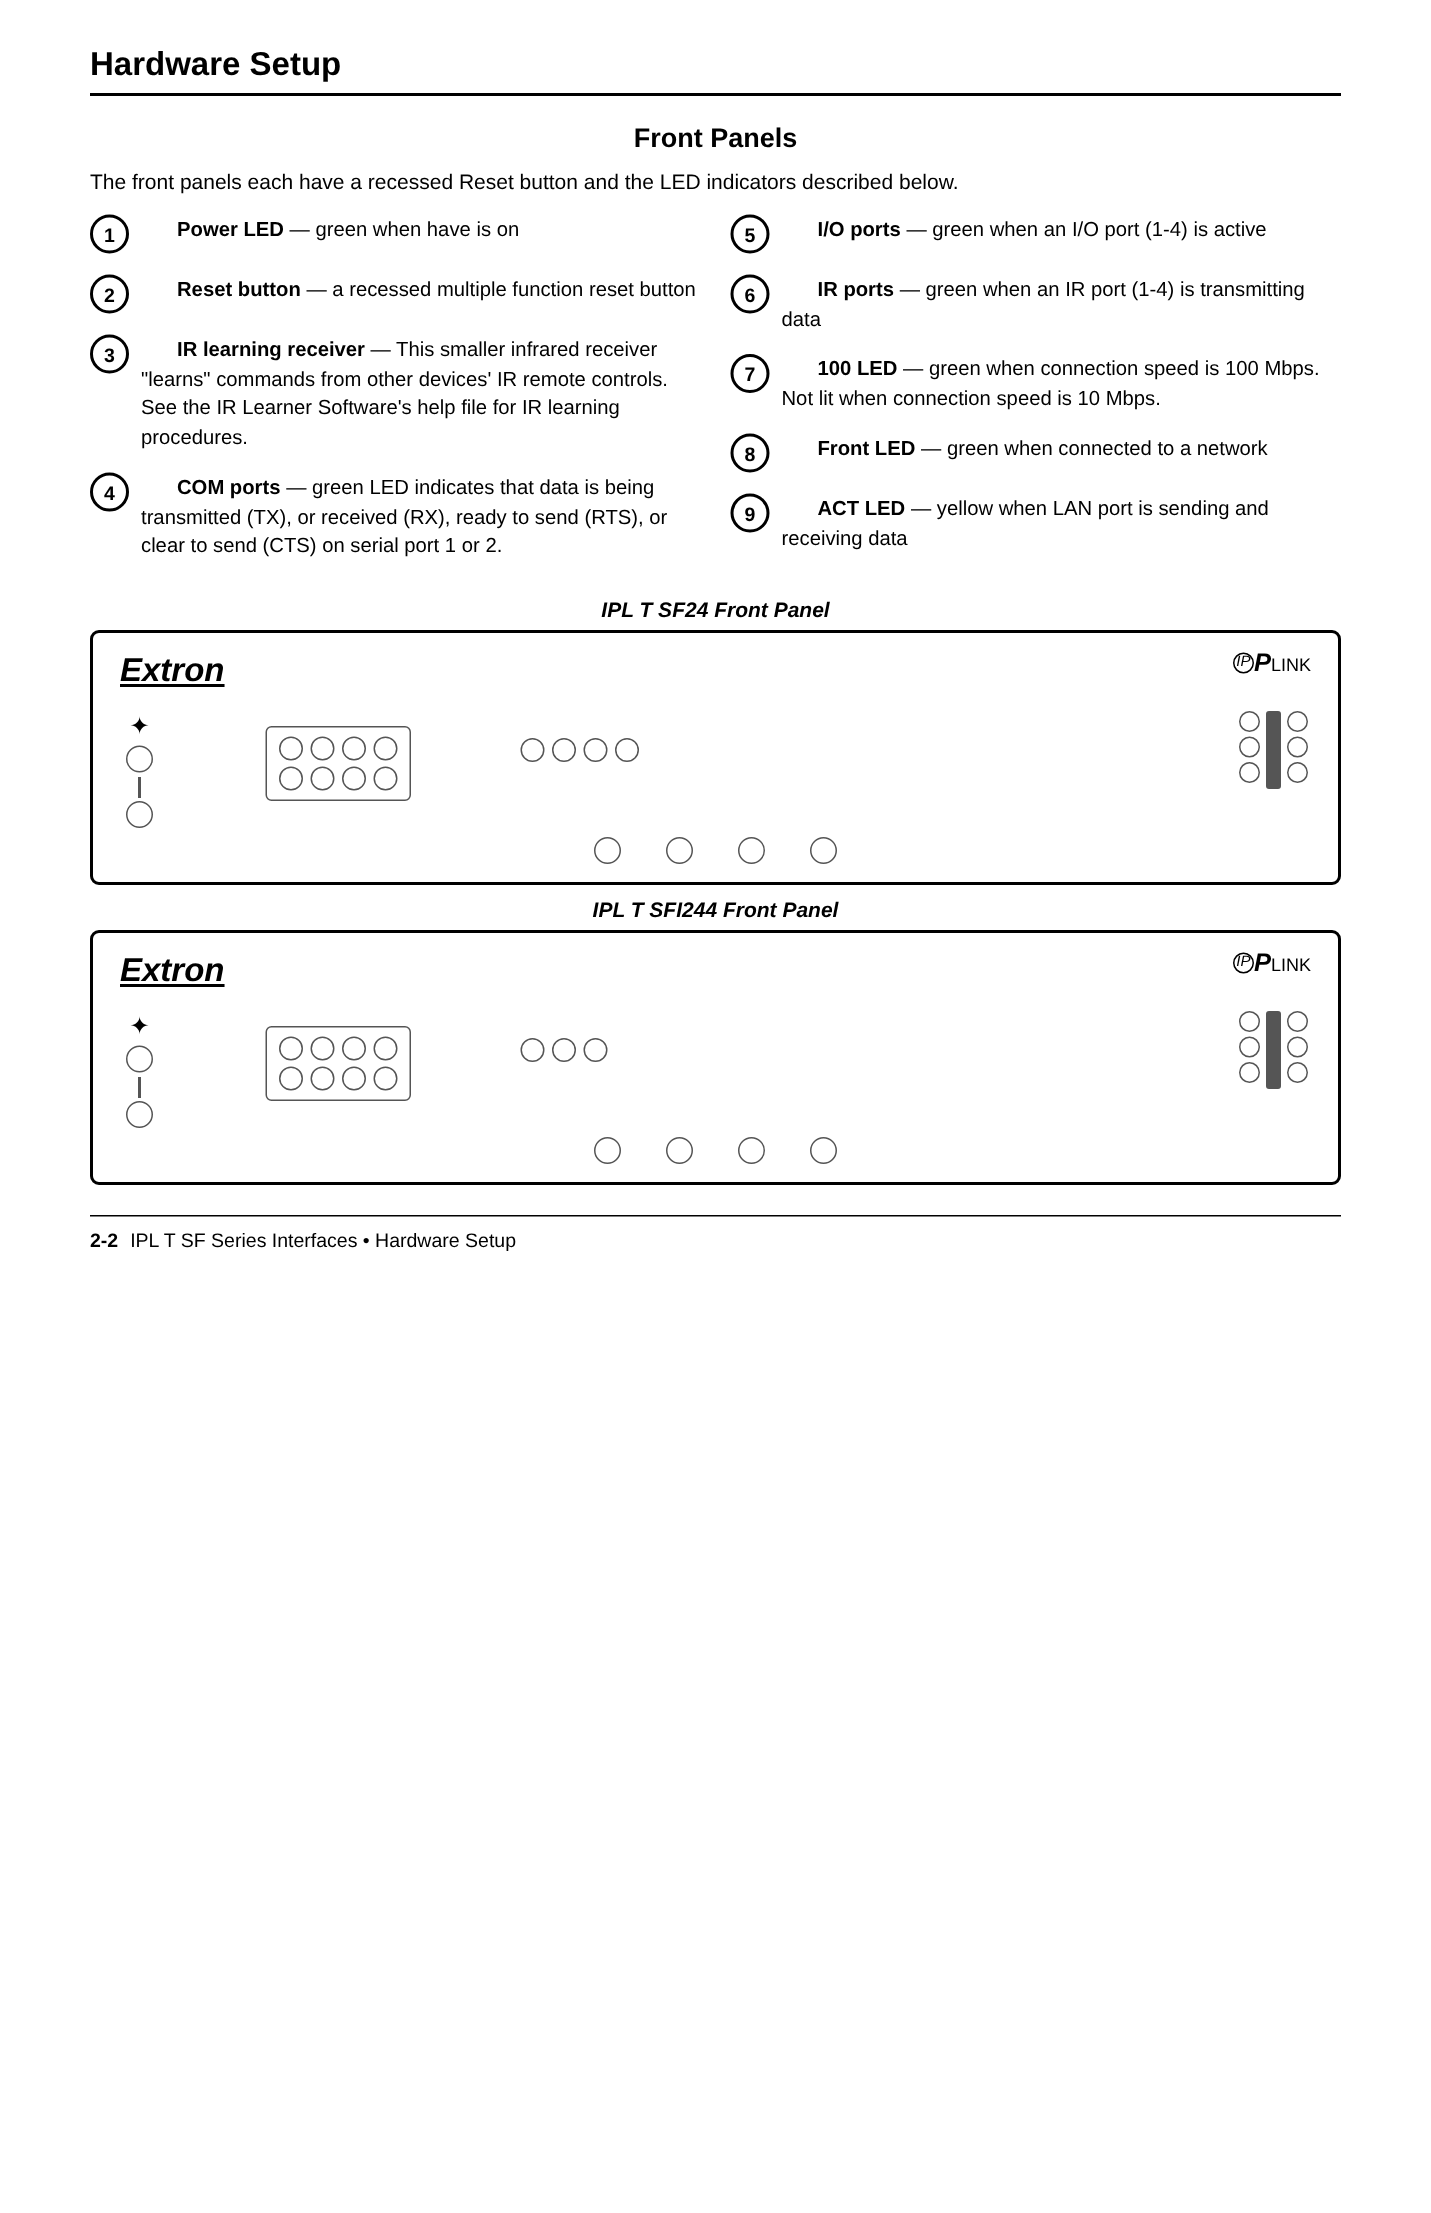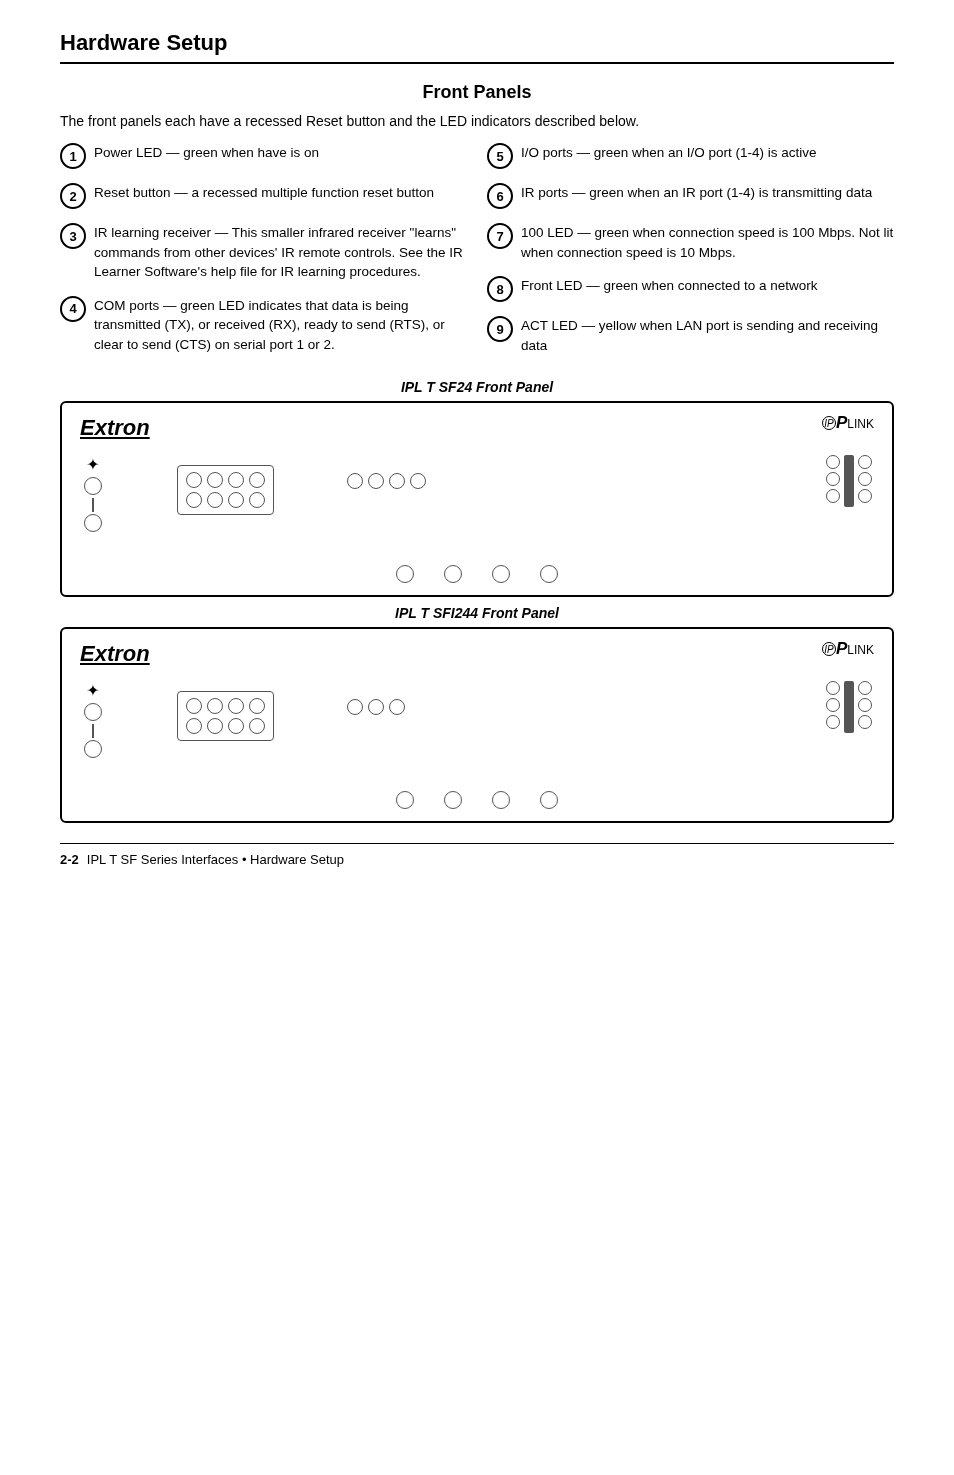--- a/index.html
+++ b/index.html
@@ -54,40 +54,41 @@
       font-weight: bold;
       font-size: 13px;
       flex-shrink: 0;
       margin-top: 0px;
     }
     .item-text {
       font-size: 13.5px;
       line-height: 1.45;
     }
     .item-text b {
-      font-weight: normal;
+      font-weight: bold;
+      margin-left: 24px;
     }
     .diagram-section {
       margin-top: 10px;
     }
     .diagram-label {
       font-style: italic;
       font-weight: bold;
       font-size: 14px;
       text-align: center;
       margin-bottom: 6px;
     }
     .panel-diagram {
       border: 2px solid #000;
       border-radius: 6px;
       background: #fff;
       padding: 14px 16px 4px 16px;
       margin-bottom: 8px;
       position: relative;
-      height: 196px;
+      height: 170px;
       overflow: hidden;
     }
     .panel-extron {
       font-size: 22px;
       font-weight: bold;
       text-decoration: underline;
       font-style: italic;
       position: absolute;
       left: 18px;
       top: 12px;

